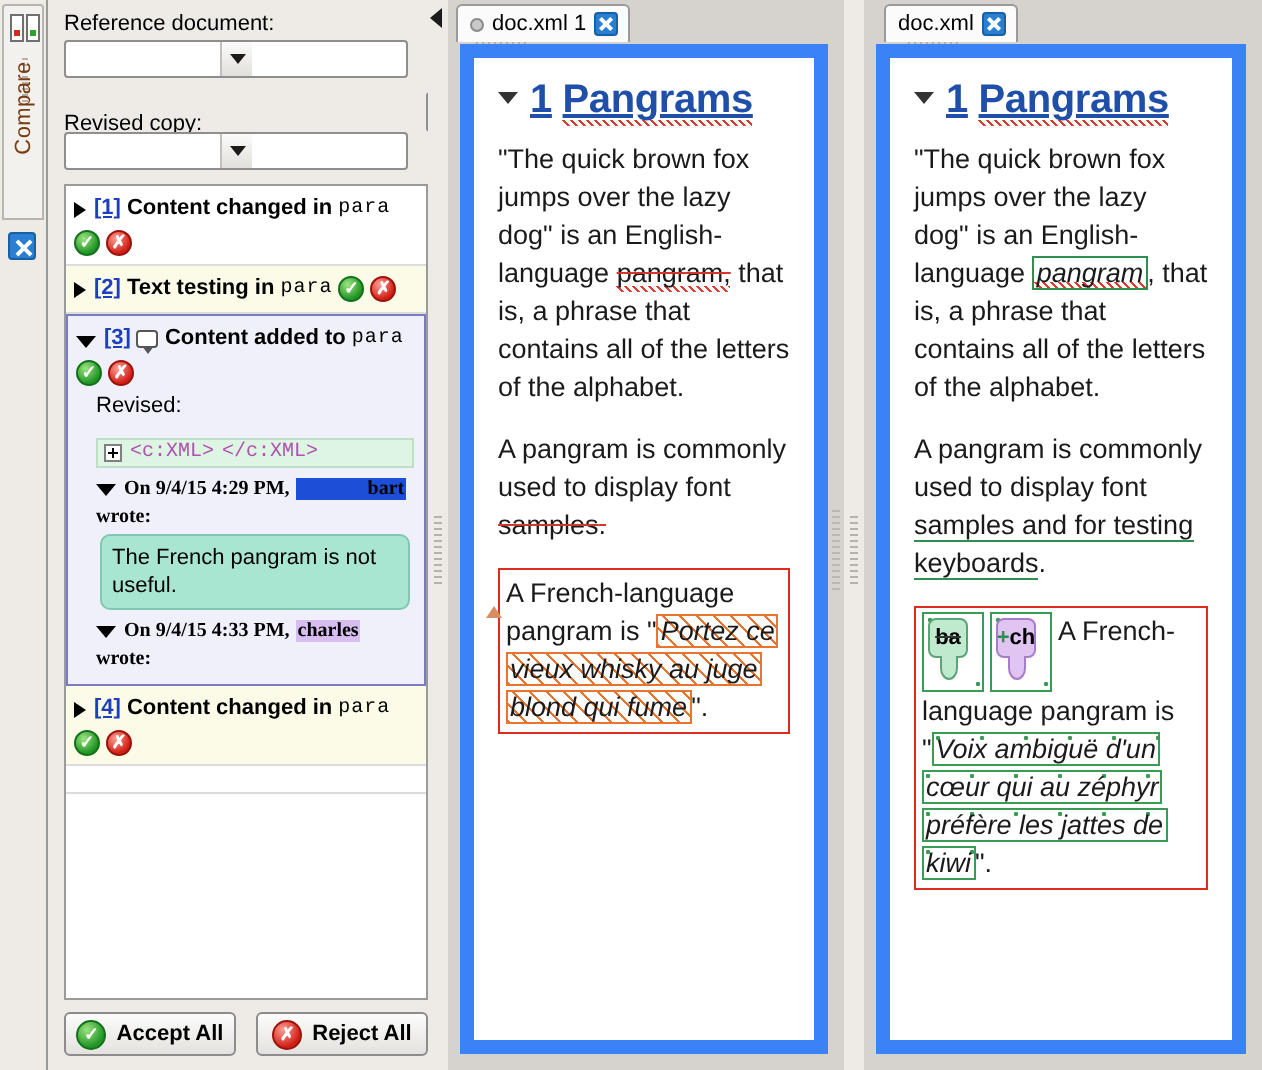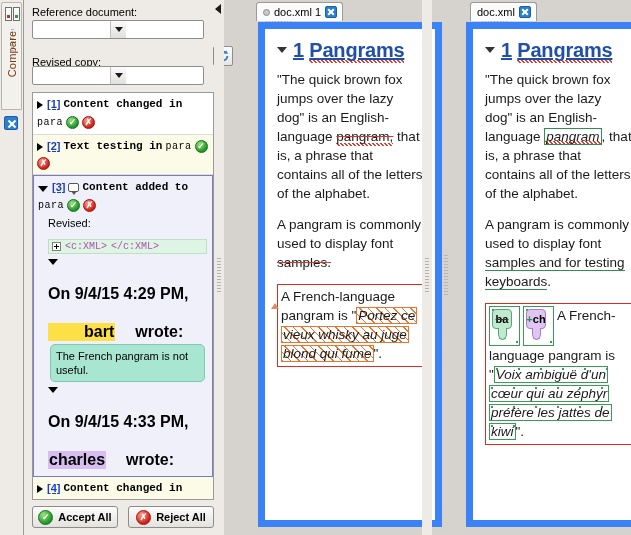--- a/index.html
+++ b/index.html
@@ -150,21 +150,21 @@
     border-left: 5px solid transparent;
     border-right: 5px solid transparent;
     border-top: 6px solid #000;
     border-bottom: 0;
     margin-top: 3px;
   }
   .chnum {
     color: #1b3fbe; text-decoration: underline;
     font-weight: bold; font-size: 11px;
   }
-  .chtitle { font-weight: bold; font-size: 11px; color: #000; font-family: Liberation Mono, monospace; }
+  .chtitle { font-weight: bold; font-size: 11px; color: #000; }
   .mono {
     font-family: "Liberation Mono", monospace;
     font-size: 10px; letter-spacing: .5px; text-align: right;
   }
   .ico {
     width: 13px; height: 13px; border-radius: 50%;
     display: inline-flex; align-items: center; justify-content: center;
     flex: none;
     font-size: 9px; color: #fff; font-weight: bold;
     line-height: 1;
@@ -203,26 +203,26 @@
     content: ""; position: absolute; left: 1px; top: 3px;
     width: 5px; height: 1px; background: #000;
   }
   .plusbox:after {
     content: ""; position: absolute; left: 3px; top: 1px;
     width: 1px; height: 5px; background: #000;
   }
   .xmltag { color: #b050b0; font-size: 10px; font-family: "Liberation Mono", monospace; }
   .cmt-head {
     display: flex; align-items: baseline; flex-wrap: wrap;
-    gap: 20px; margin: 5px 0 3px 10px;
-    font-weight: bold; font-size: 16px;
+    gap: 3px; margin: 5px 0 3px 10px;
+    font-weight: bold; font-size: 10px; font-family: Liberation Serif, serif;
   }
   .cmt-head .tri.open { margin-top: 0; align-self: center; }
   .uname { padding: 0 1px; font-weight: bold; }
-  .uname.bart { background: #fde047; padding-left: 36px; }
+  .uname.bart { background: #1d4ed8; padding-left: 36px; }
   .uname.charles { background: #d8bdf0; }
   .bubble {
     margin: 0 4px 4px 12px;
     border-radius: 5px;
     padding: 4px 5px;
     font-size: 11px; line-height: 14px;
   }
   .bubble.teal { background: #a9e6d2; border: 1px solid #7fc9b2; }
   .bubble.purple { background: #cfaee8; border: 1px solid #b38fd0; }
 
@@ -253,21 +253,21 @@
   }
   .collapse-arrow {
     position: absolute; left: 1px; top: 4px;
     width: 0; height: 0;
     border-top: 5px solid transparent;
     border-bottom: 5px solid transparent;
     border-right: 6px solid #1b1b1b;
   }
 
   
-  .editor { position: absolute; top: 0; height: 535px; background: #d6d3ce; margin-left: 28px; }
+  .editor { position: absolute; top: 0; height: 535px; background: #d6d3ce; }
   .tabstrip { position: relative; height: 20px; }
   .doctab {
     position: absolute; left: 4px; top: 2px;
     height: 19px; padding: 0 5px 0 6px;
     background: #fbfbfb;
     border: 1px solid #9a9a9a; border-bottom: none;
     border-radius: 3px 3px 0 0;
     display: flex; align-items: center; gap: 4px;
     font-size: 11px;
   }

